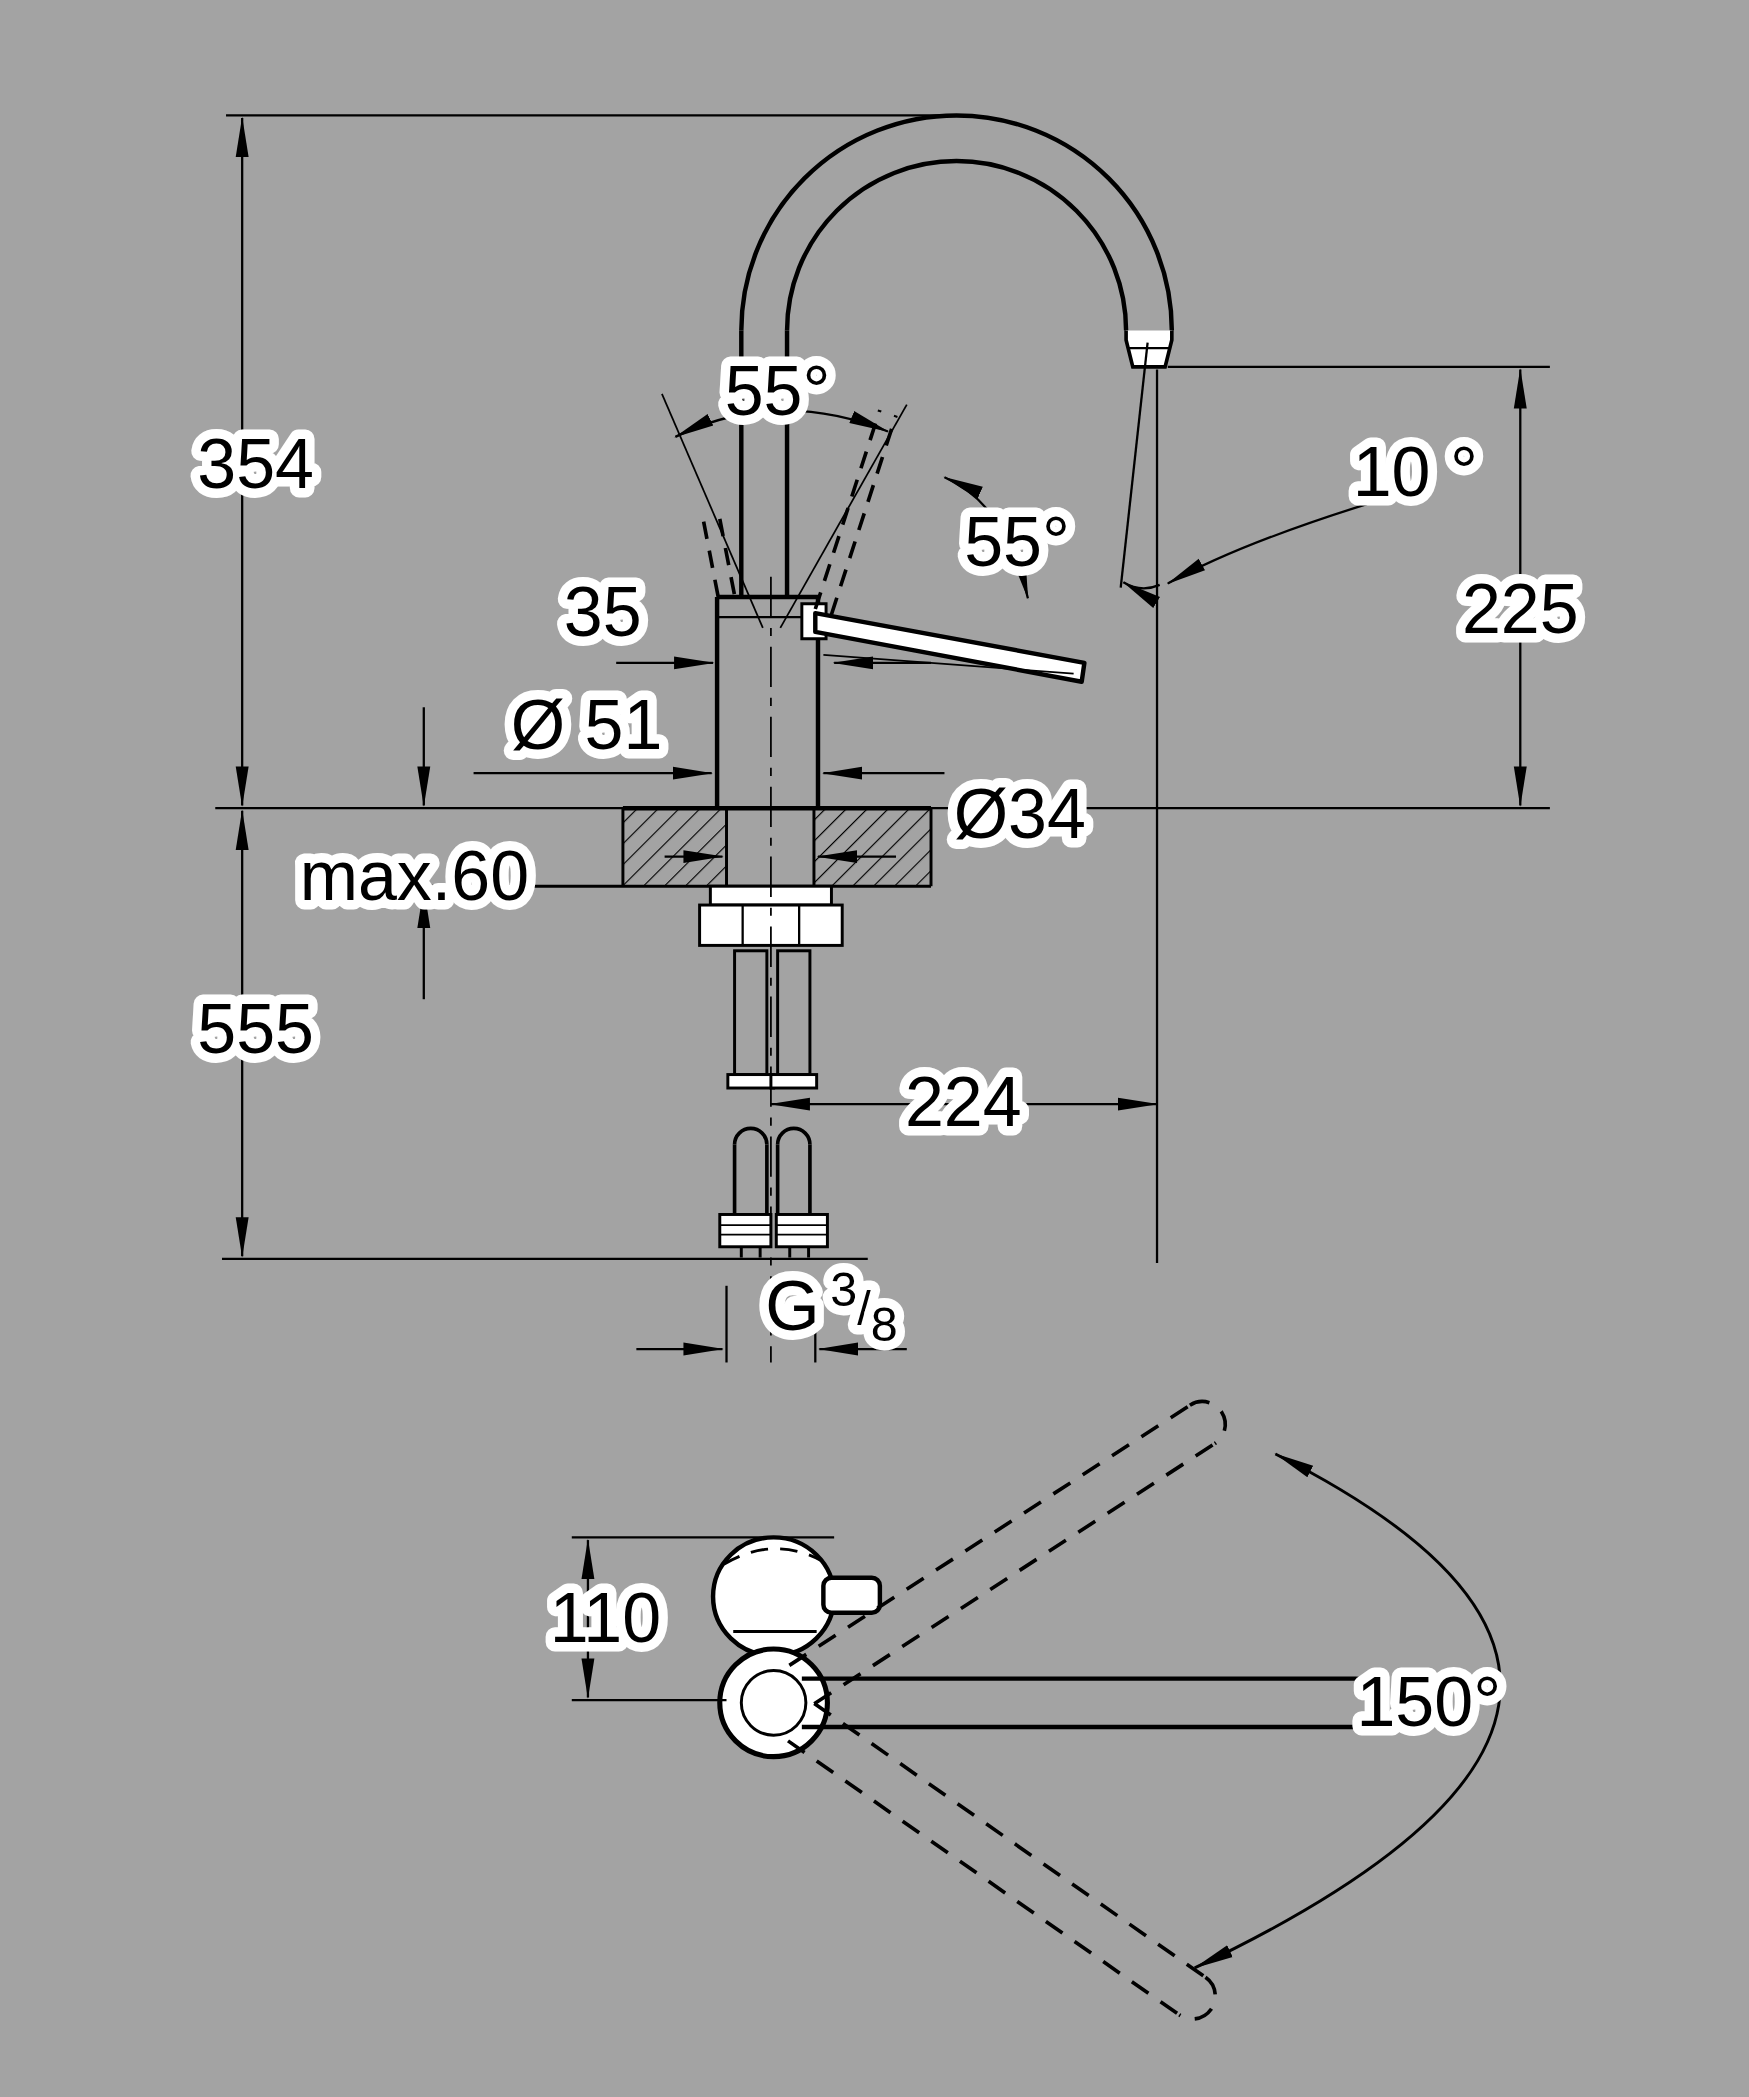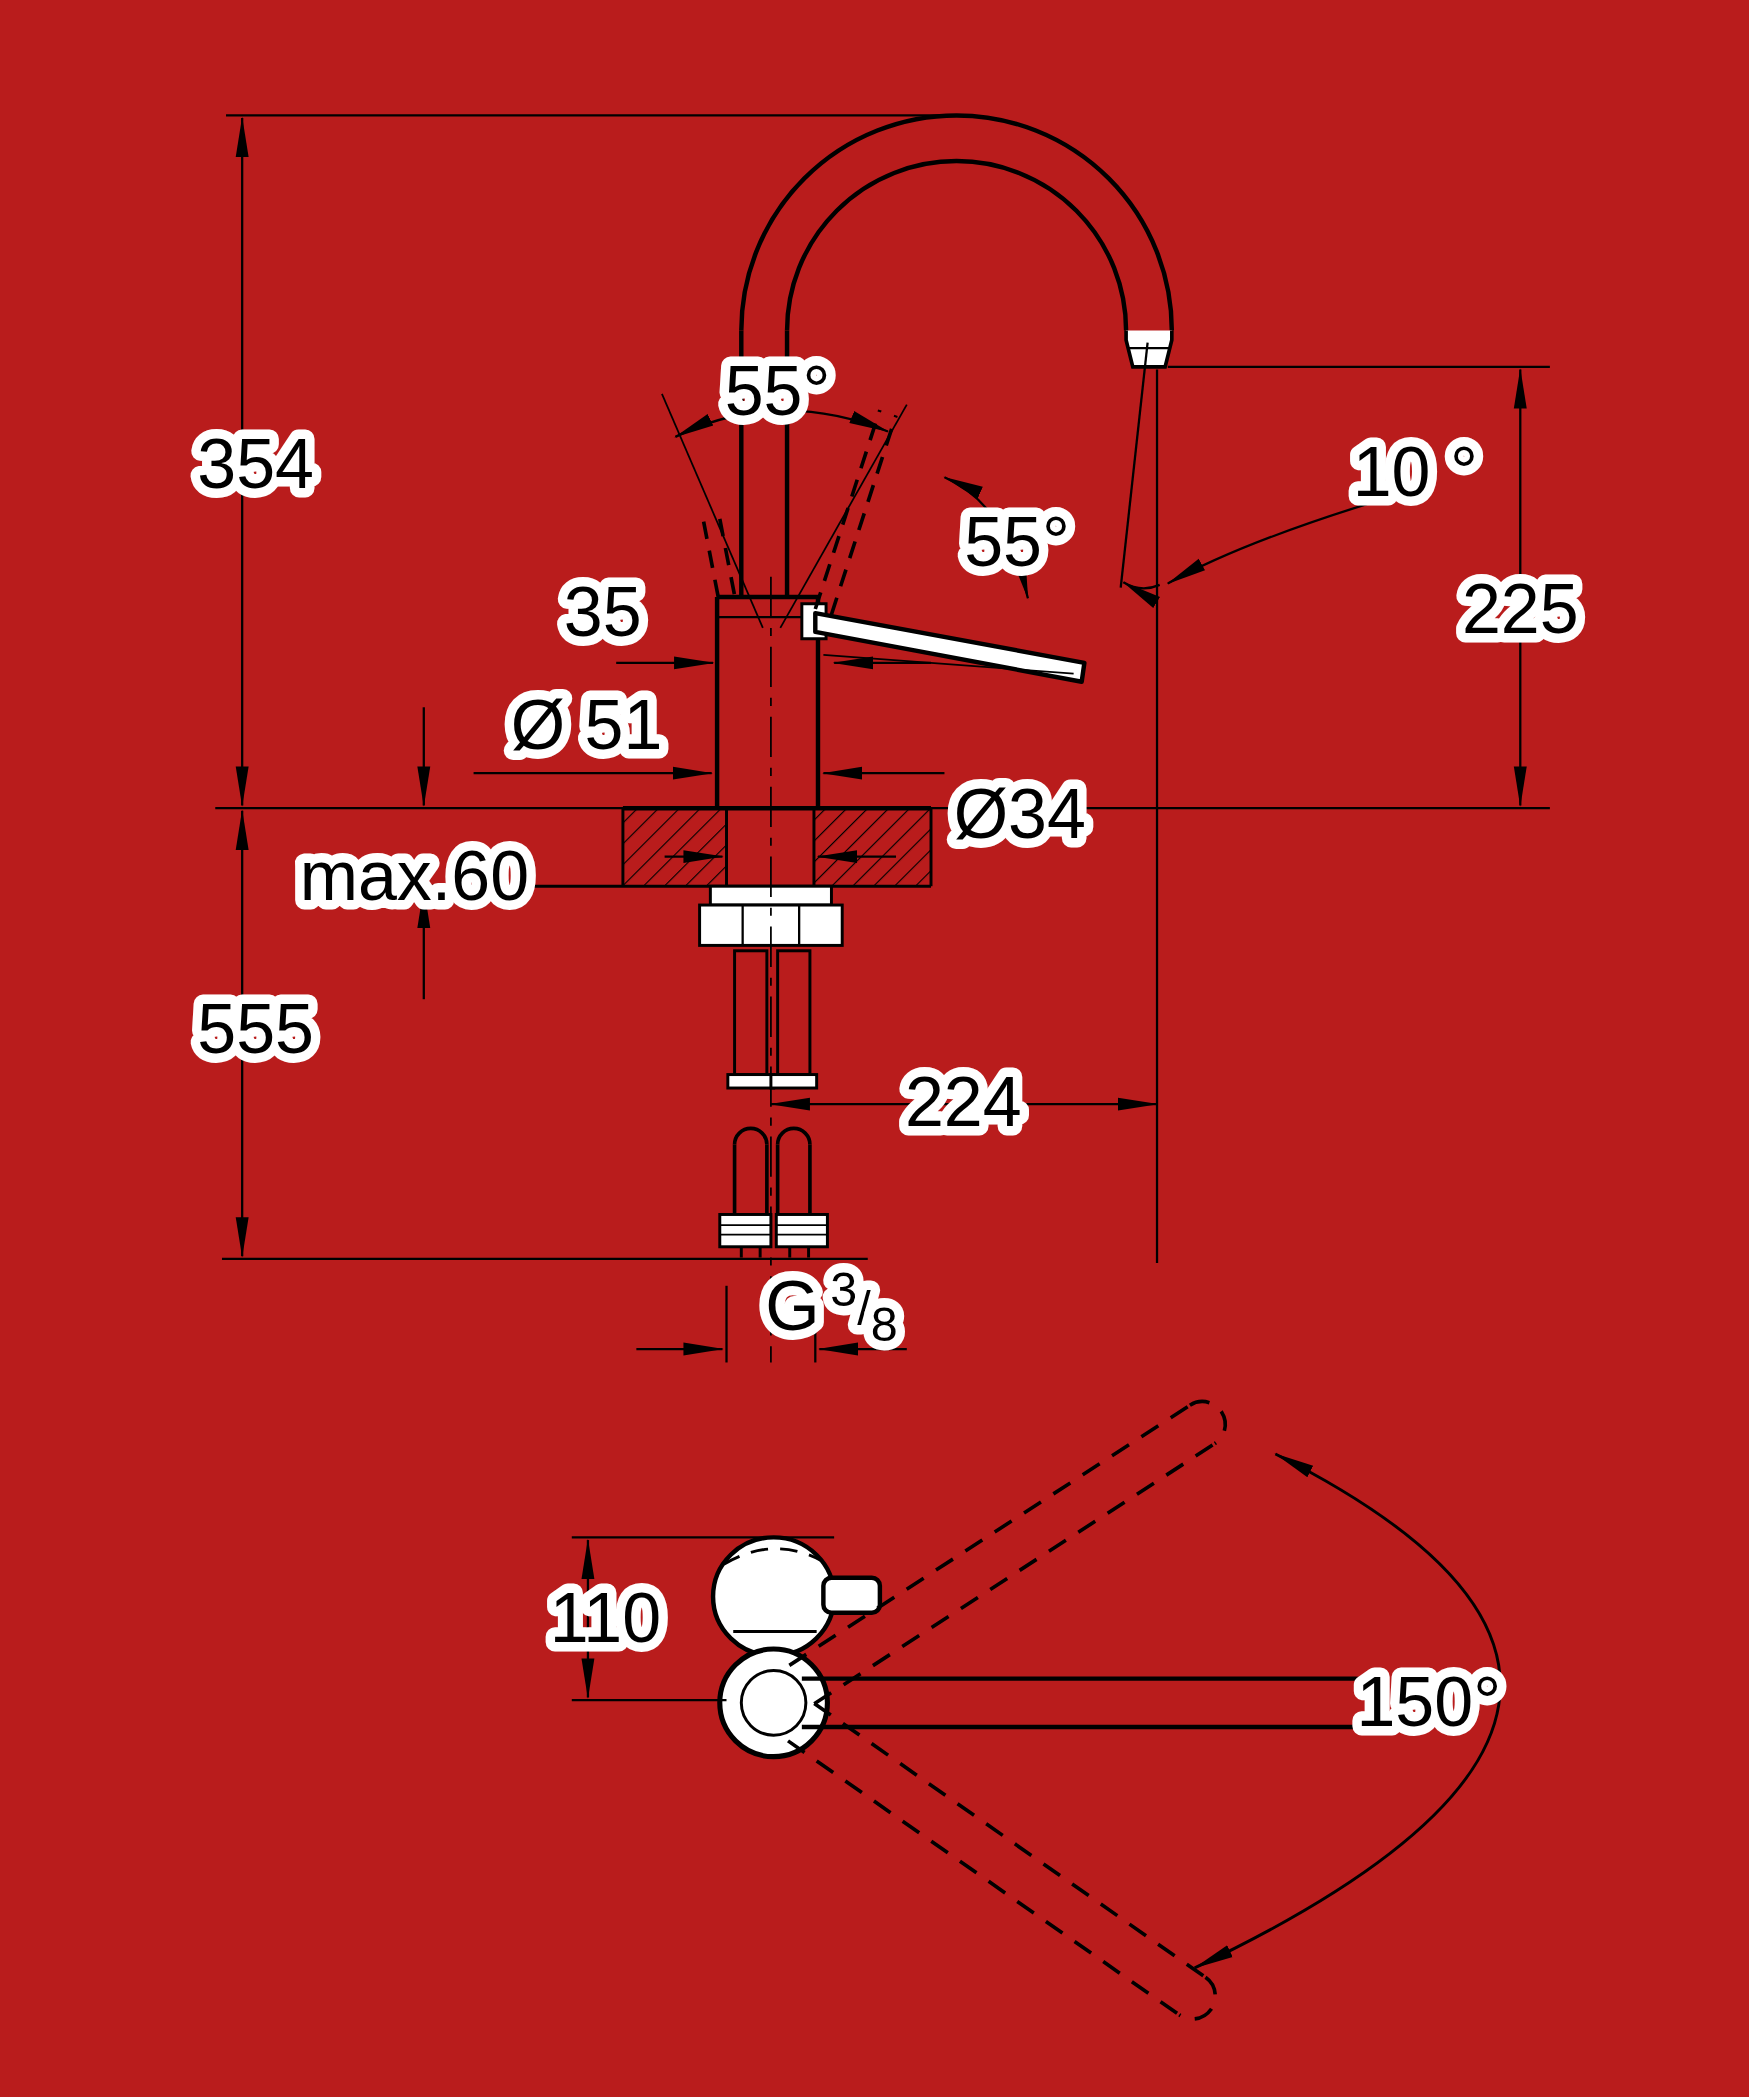--- a/index.html
+++ b/index.html
@@ -1,16 +1,16 @@
 <!DOCTYPE html>
 <html style="font-size:13.3px"><head>
 <meta charset="utf-8">
 <style>
   html,body{margin:0;padding:0;background:#ffffff}
-  .page{width:1749px;height:2098px;background:#b91c1c;overflow:hidden}
+  .page{width:1749px;height:2098px;background:#a3a3a3;overflow:hidden}
   svg{display:block}
   .ln{stroke:#000;fill:none;stroke-linecap:butt}
   .w1{stroke-width:1.3}
   .w15{stroke-width:1.7}
   .w2{stroke-width:2.2}
   .w25{stroke-width:2.7}
   .w3{stroke-width:3.3}
   .w35{stroke-width:3.8}
   .dash{stroke-dasharray:13 9}
   .dashL{stroke-dasharray:15 11}

